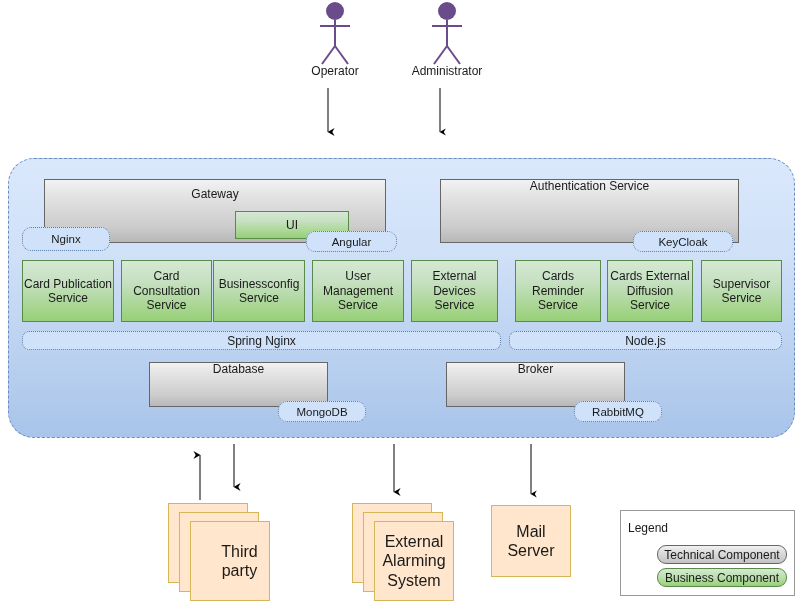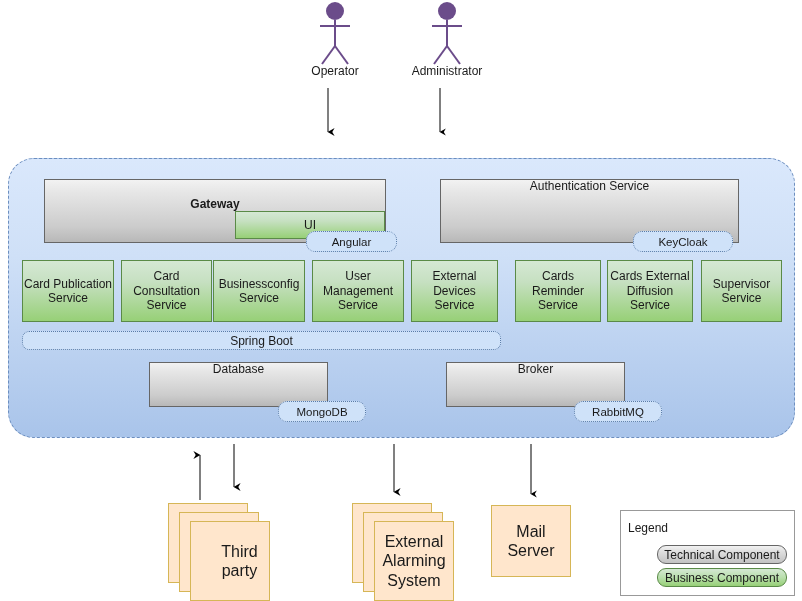--- a/index.html
+++ b/index.html
@@ -58,21 +58,21 @@
     box-sizing: border-box;
     border: 1px solid #666666;
     background: linear-gradient(to bottom, #f2f2f2 0%, #e6e6e6 20%, #cccccc 75%, #b8b8b8 100%);
     color: #1a1a1a;
     font-size: 12px;
     display: flex;
     justify-content: center;
     text-align: center;
     line-height: 1.15;
   }
-  .tech-box.toplabel { align-items: flex-start; padding-top: 18px; font-weight: bold; }
+  .tech-box.toplabel { align-items: flex-start; padding-top: 8px; }
   
   .biz-box {
     position: absolute;
     box-sizing: border-box;
     border: 1px solid #5a8a47;
     background: linear-gradient(to bottom, #d5e8d4 0%, #c6e0c1 35%, #97d077 100%);
     color: #1a1a1a;
     font-size: 12px;
     display: flex;
     align-items: center;
@@ -199,24 +199,27 @@
 
     <line x1="531" y1="444" x2="531" y2="494" stroke="#000000" stroke-width="1" marker-end="url(#ab)"></line>
   </svg>
 
   <div class="platform">
 
     <div class="tech-box toplabel" style="left:35px; top:20px; width:342px; height:64px;">
       <span>Gateway</span>
     </div>
 
-    <div class="biz-box" style="left:226px; top:52px; width:150px; height:28px;">
+    <div class="biz-box" style="left:226px; top:52px; width:114px; height:28px;">
       <span>UI</span>
     </div>
 
+    <div class="pill" style="left:13px; top:68px; width:88px; height:24px;">
+      <span>Nginx</span>
+    </div>
 
     <div class="pill" style="left:297px; top:72px; width:91px; height:21px;">
       <span>Angular</span>
     </div>
 
     <div class="tech-box" style="left:431px; top:20px; width:299px; height:64px;">
       <span>Authentication Service</span>
     </div>
     <div class="pill" style="left:624px; top:72px; width:100px; height:21px;">
       <span>KeyCloak</span>
@@ -242,21 +245,24 @@
       <span>Cards Reminder Service</span>
     </div>
     <div class="biz-box" style="left:598px; top:101px; width:86px; height:62px;">
       <span>Cards External Diffusion Service</span>
     </div>
     <div class="biz-box" style="left:692px; top:101px; width:81px; height:62px;">
       <span>Supervisor Service</span>
     </div>
 
     <div class="pill wide" style="left:13px; top:172px; width:479px; height:19px;">
-      <span>Spring Boot</span>
+      <span>Spring Nginx</span>
+    </div>
+    <div class="pill wide" style="left:500px; top:172px; width:273px; height:19px;">
+      <span>Node.js</span>
     </div>
 
     <div class="tech-box" style="left:140px; top:203px; width:179px; height:45px;">
       <span>Database</span>
     </div>
     <div class="pill" style="left:269px; top:242px; width:88px; height:21px;">
       <span>MongoDB</span>
     </div>
 
     <div class="tech-box" style="left:437px; top:203px; width:179px; height:45px;">

